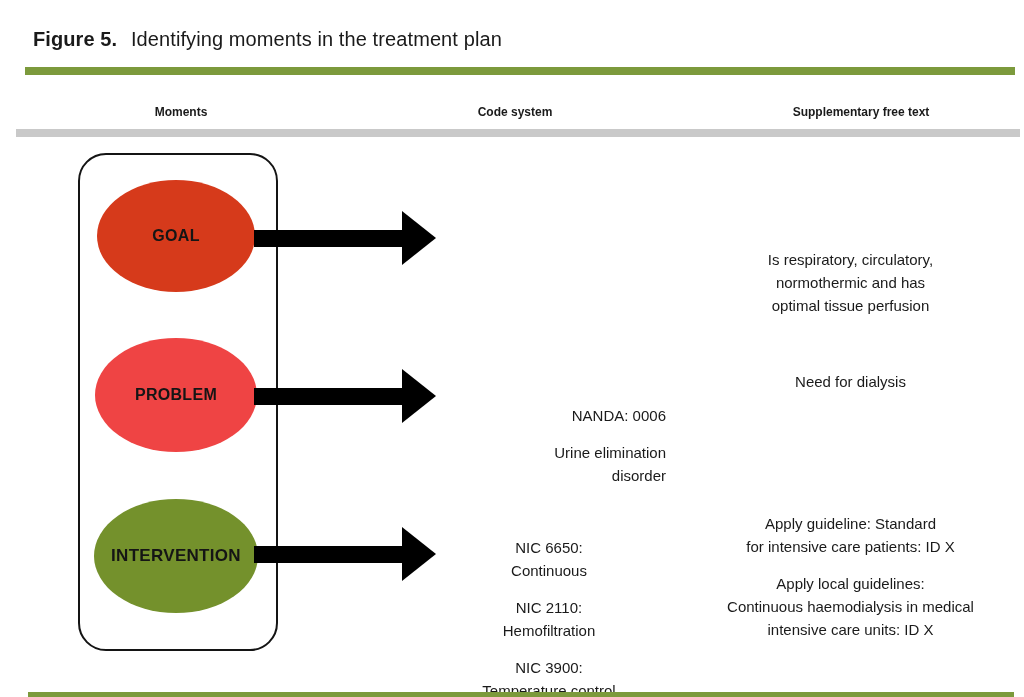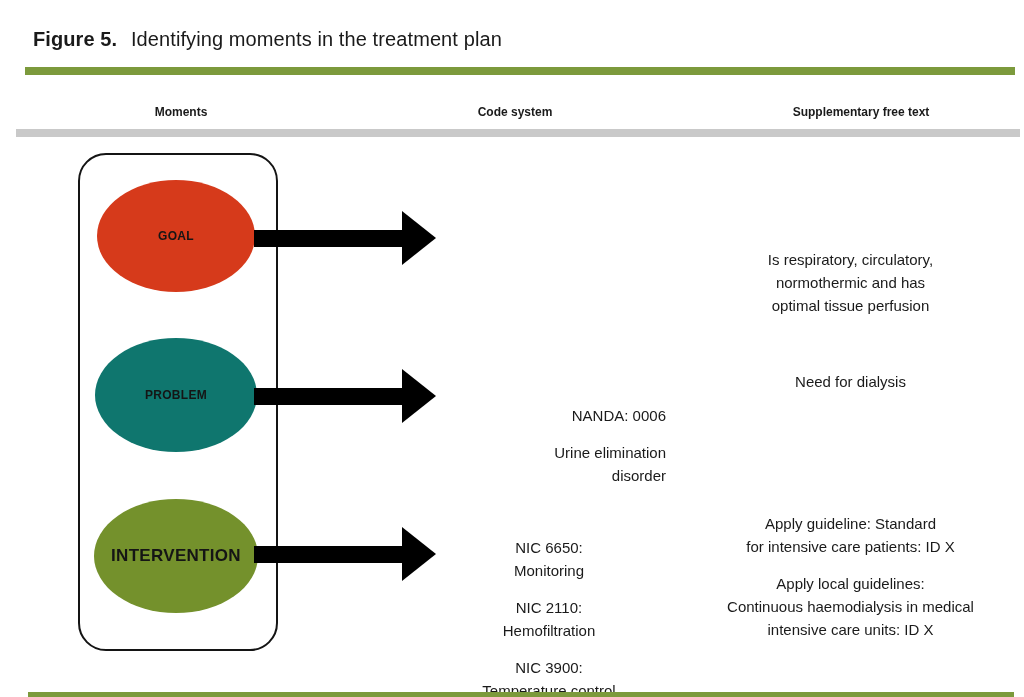--- a/index.html
+++ b/index.html
@@ -48,21 +48,21 @@
     border-radius: 28px;
     background: transparent;
   }
   .ellipse {
     position: absolute;
     border-radius: 50%;
     display: flex;
     align-items: center;
     justify-content: center;
     font-weight: bold;
-    font-size: 12px;
+    font-size: 16px;
     letter-spacing: 0.3px;
     color: #151515;
     text-align: center;
   }
   #goal-ellipse         { left: 89px; top: 172px; width: 158px; height: 112px; }
   #problem-ellipse      { left: 87px; top: 330px; width: 162px; height: 114px; }
   #intervention-ellipse { left: 86px; top: 491px; width: 164px; height: 114px; font-size: 17px; }
   .arrow { position: absolute; width: 182px; height: 54px; }
   .arrow .shaft {
     position: absolute;
@@ -108,21 +108,21 @@
   <div class="col-header" id="hdr-code">Code system</div>
   <div class="col-header" id="hdr-supp">Supplementary free text</div>
 
   <div class="rule rule-divider" style="background-color: rgb(201, 201, 201);"></div>
 
   <div class="moments-box"></div>
 
   <div class="ellipse" id="goal-ellipse" style="background-color: rgb(214, 58, 27);">
     <span>GOAL</span>
   </div>
-  <div class="ellipse" id="problem-ellipse" style="background-color: #0f766e;">
+  <div class="ellipse" id="problem-ellipse" style="background-color: #ef4444;">
     <span>PROBLEM</span>
   </div>
   <div class="ellipse" id="intervention-ellipse" style="background-color: rgb(116, 145, 44);">
     <span>INTERVENTION</span>
   </div>
 
   <div class="arrow" id="goal-arrow">
     <div class="shaft" style="background-color: rgb(0, 0, 0);"></div>
     <div class="head" style="background-color: rgb(0, 0, 0);"></div>
   </div>
@@ -136,21 +136,21 @@
   </div>
 
   <div class="text-block" id="code-problem">
     <div class="para">NANDA: 0006</div>
     <div class="para">Urine elimination
 disorder</div>
   </div>
 
   <div class="text-block" id="code-intervention">
     <div class="para">NIC 6650:
-Monitoring</div>
+Continuous</div>
     <div class="para">NIC 2110:
 Hemofiltration</div>
     <div class="para">NIC 3900:
 Temperature control</div>
   </div>
 
   <div class="text-block" id="supp-goal">
     <div class="para">Is respiratory, circulatory,
 normothermic and has
 optimal tissue perfusion</div>

